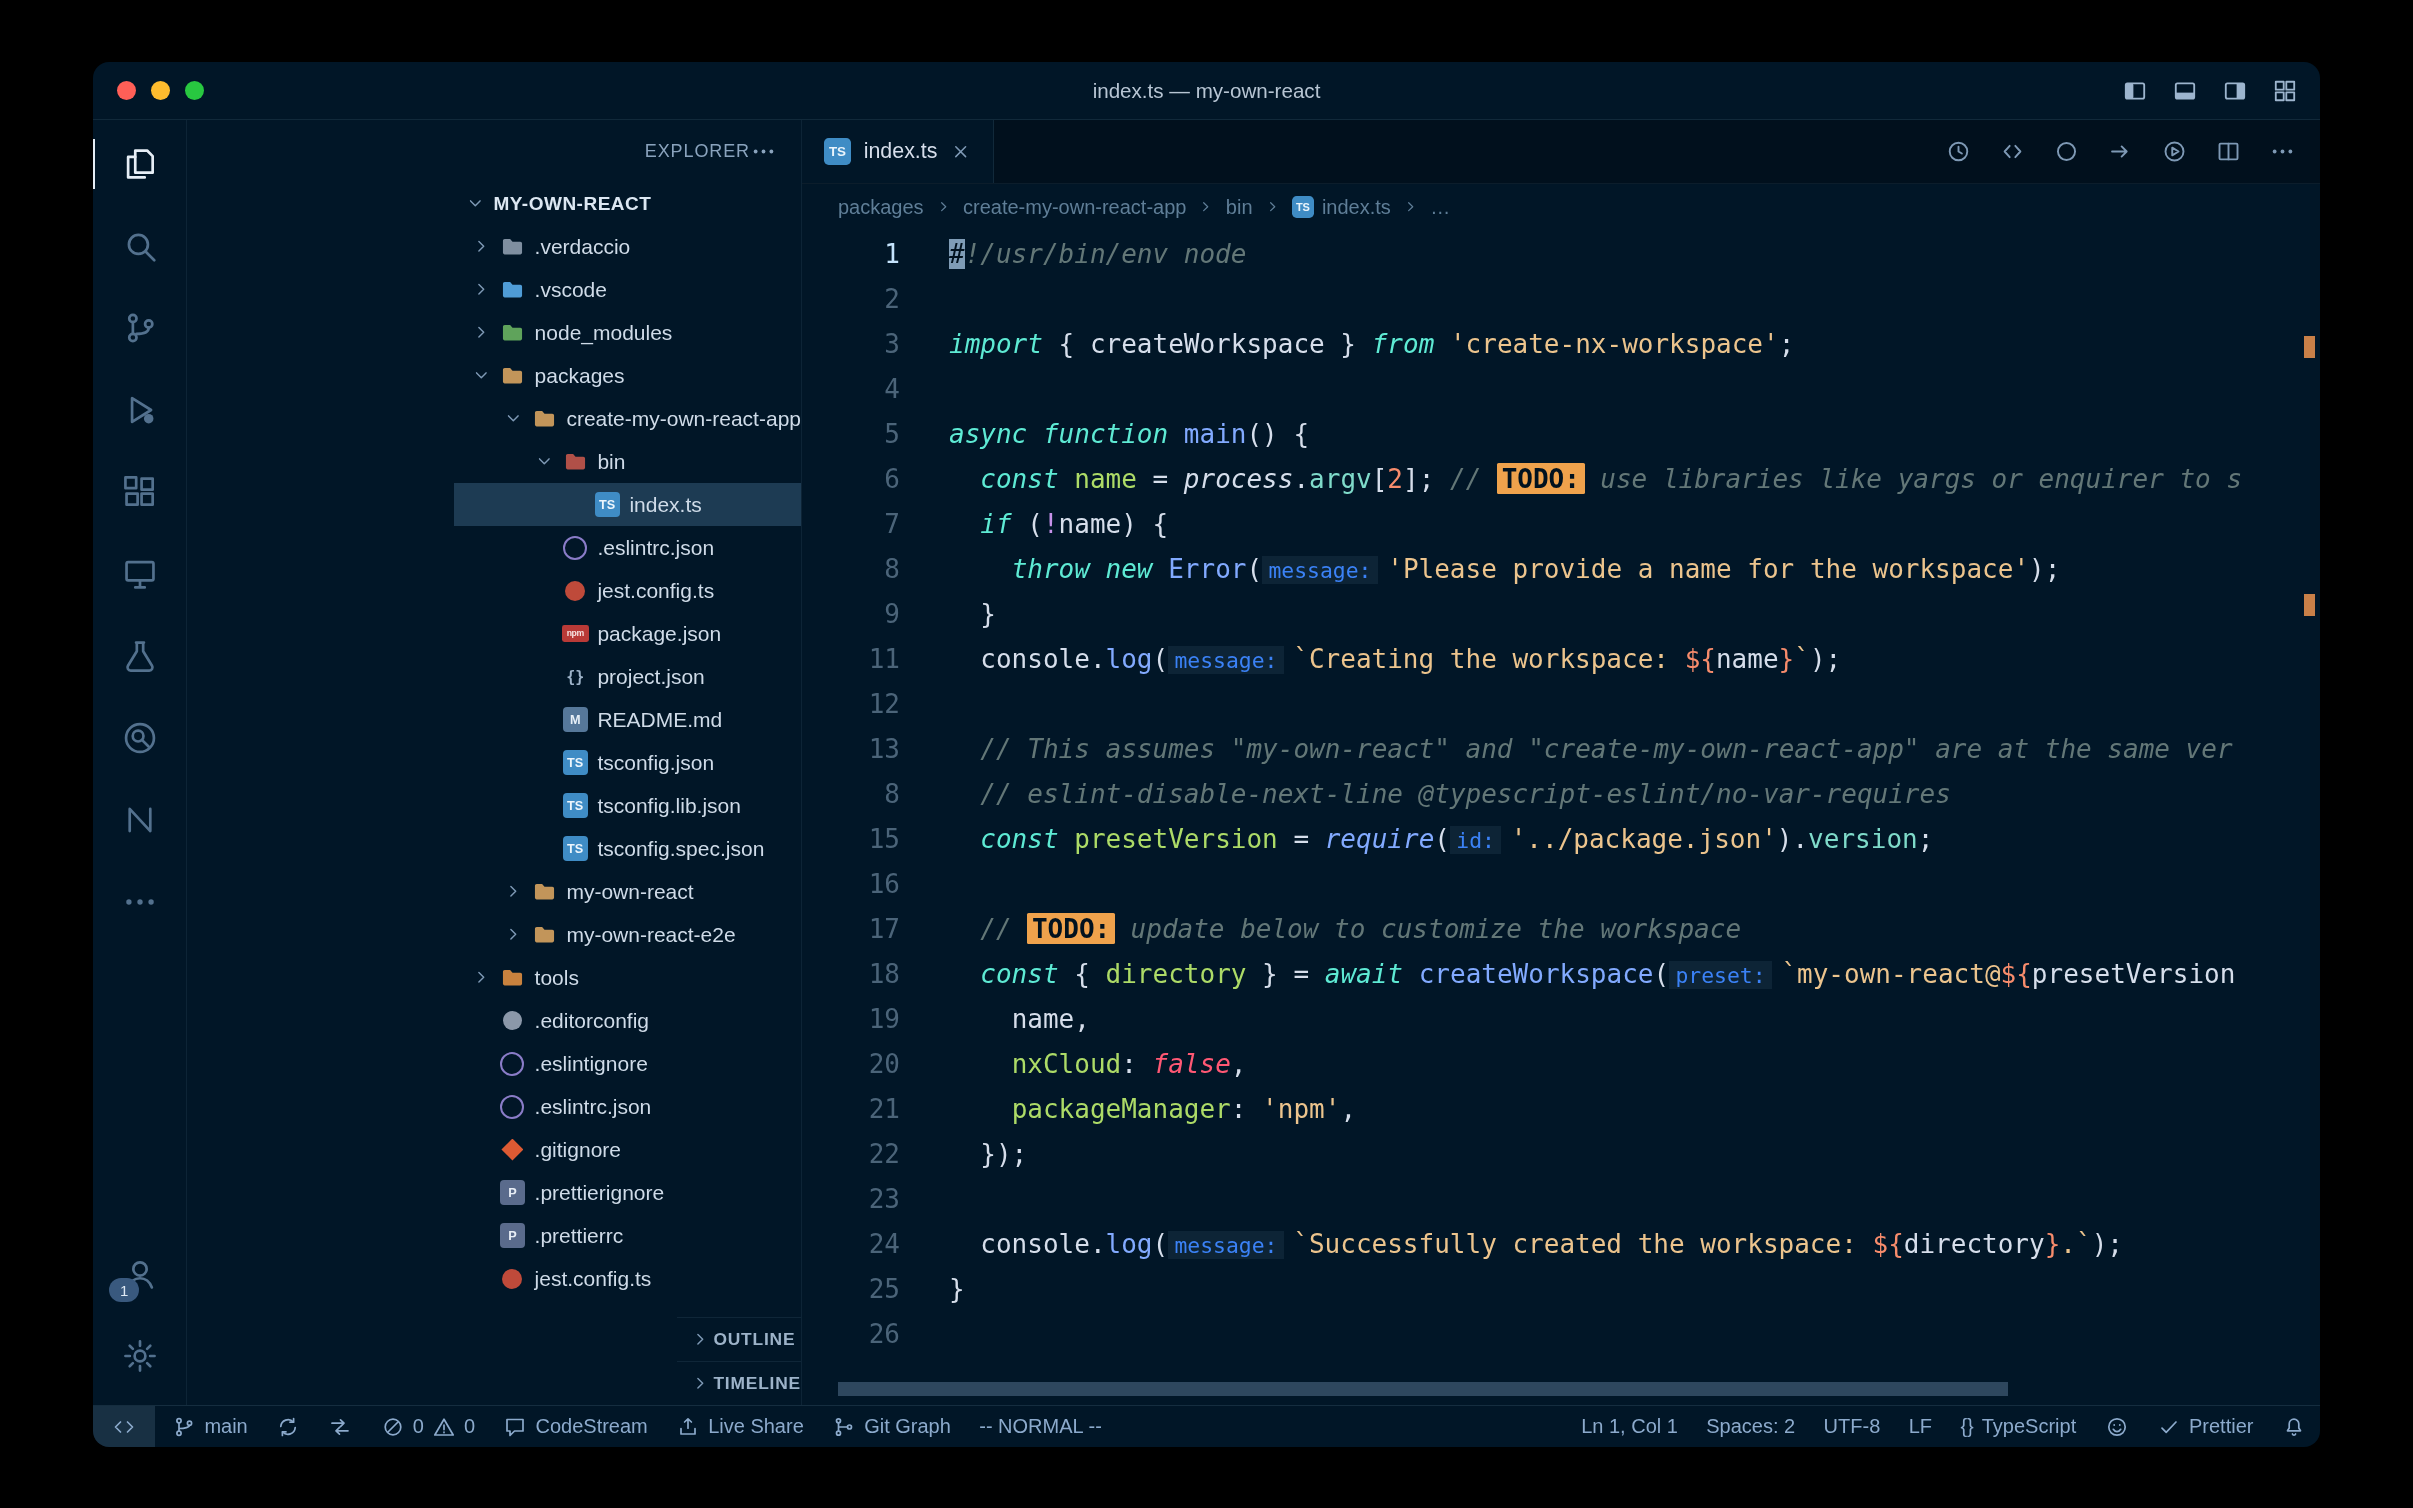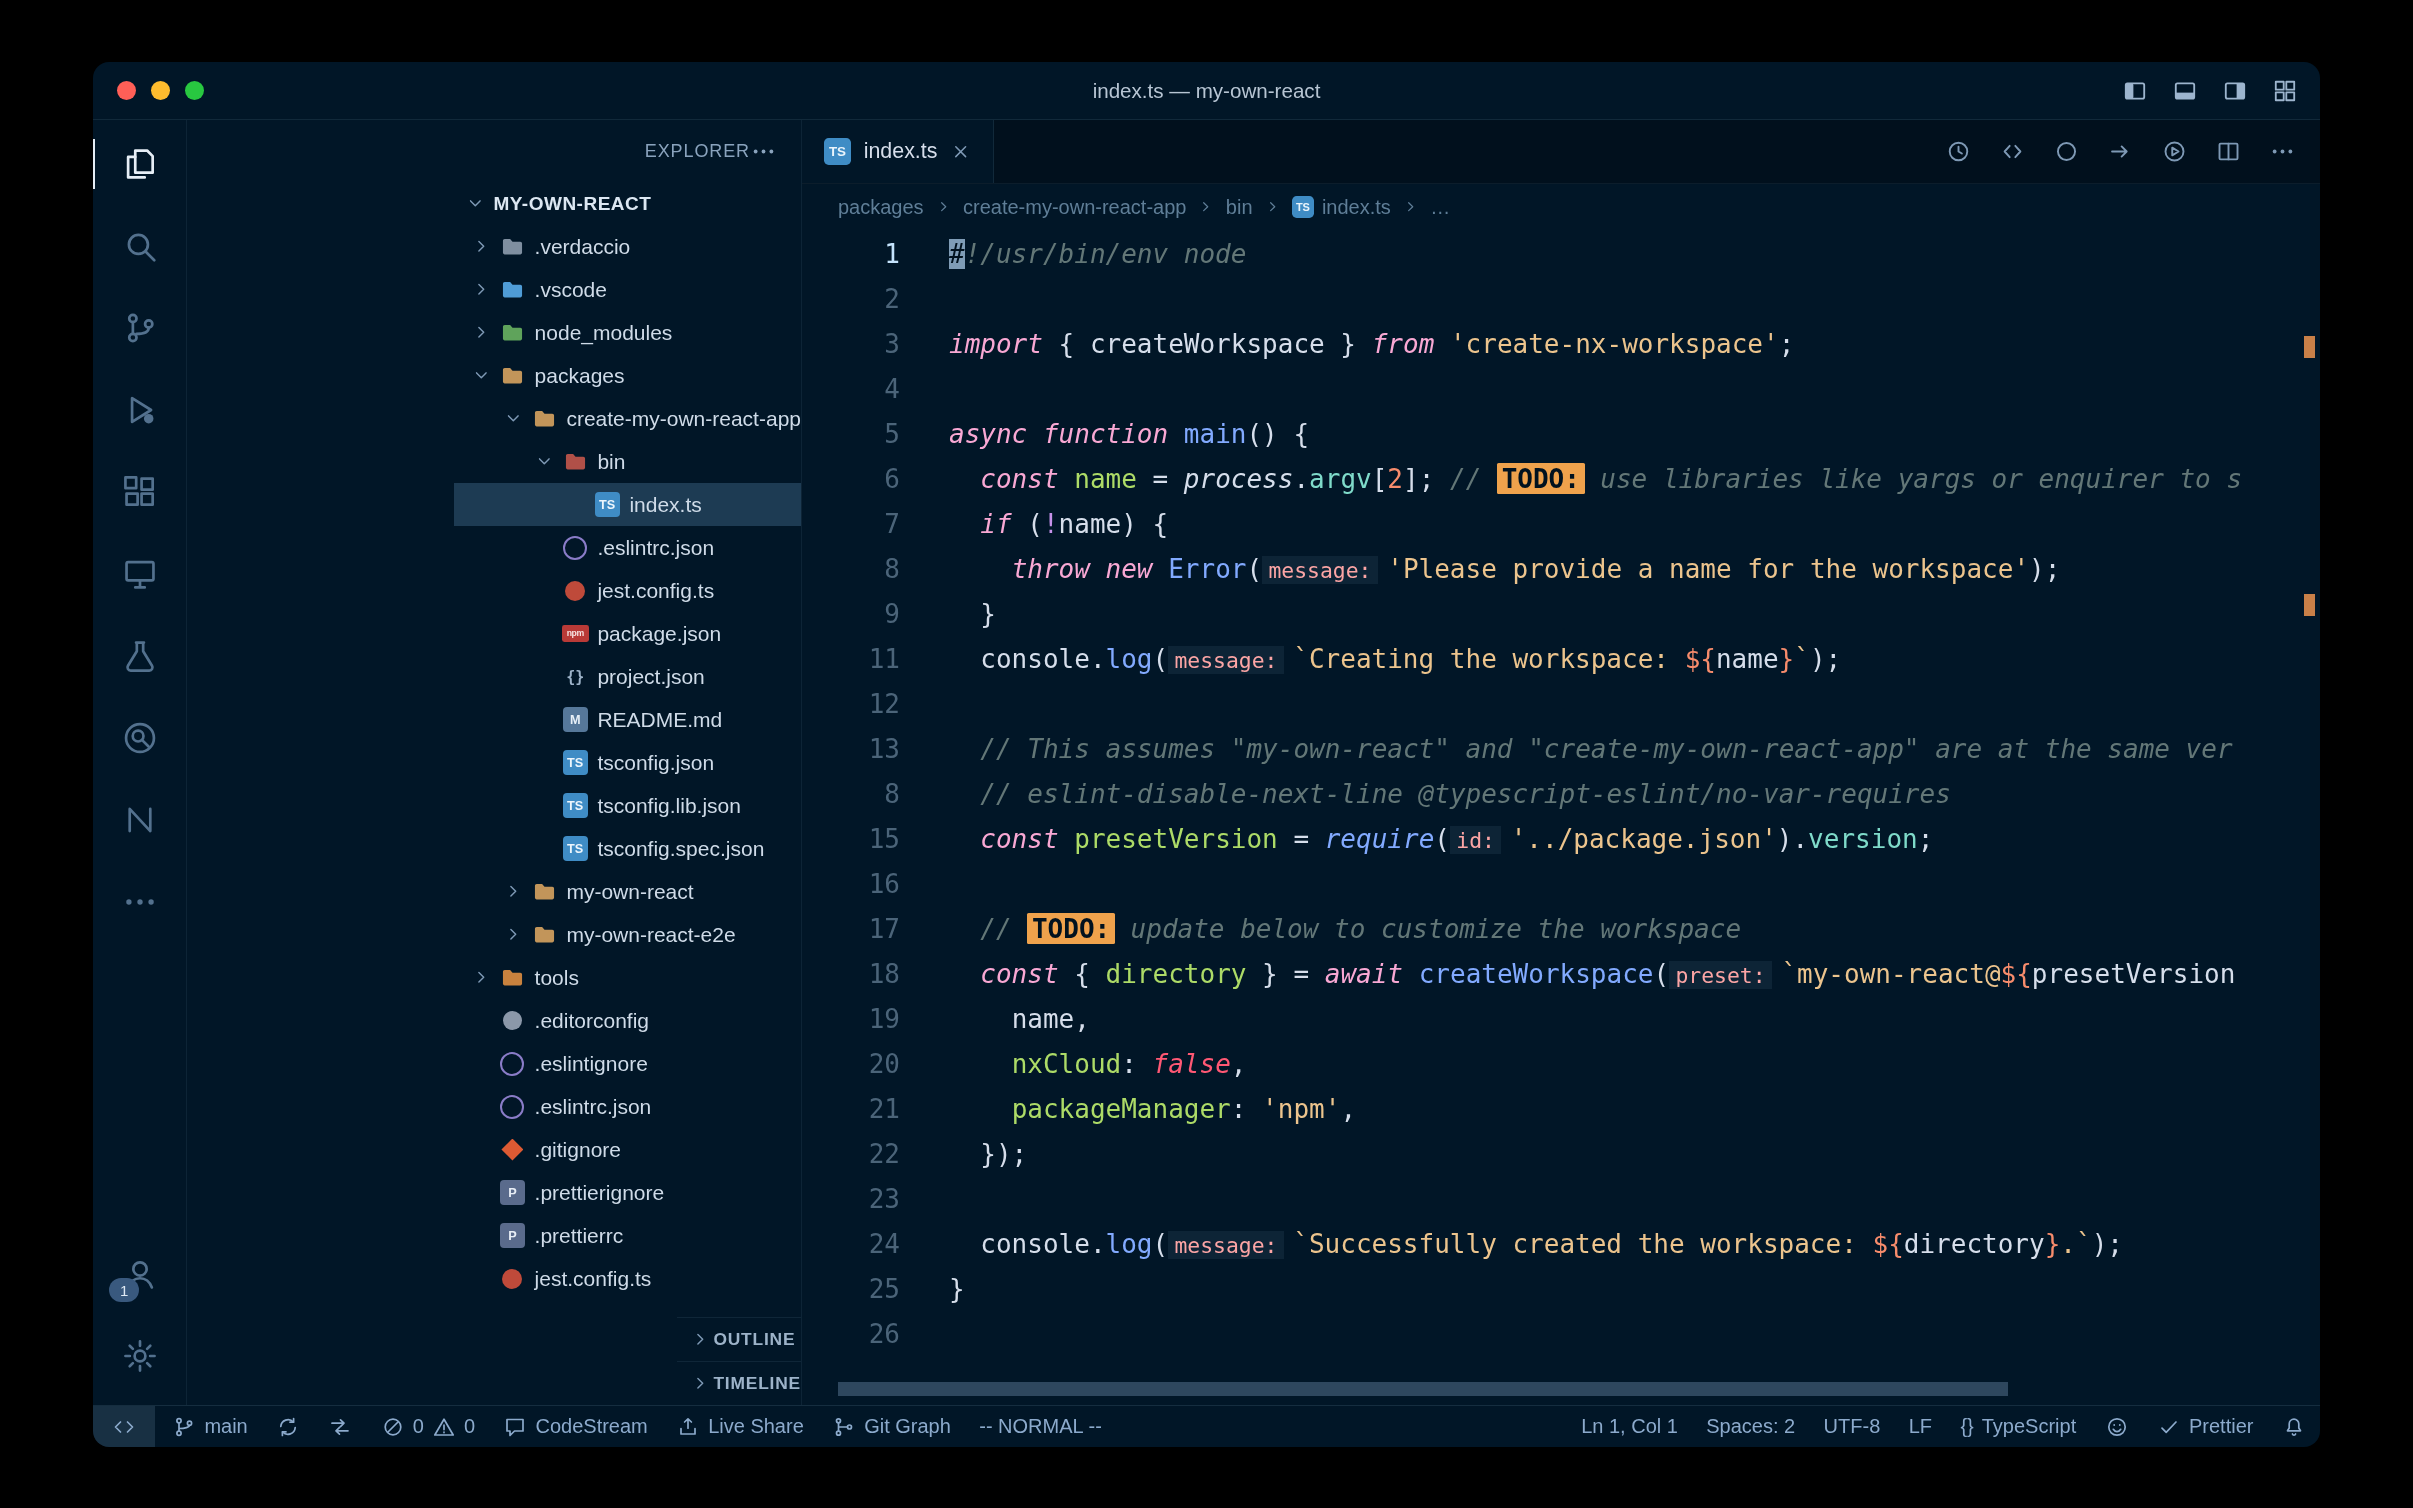--- a/index.html
+++ b/index.html
@@ -77,33 +77,33 @@
                padding-left:36px;color:#5f7e97;font-size:20px;}
   .crumb{display:flex;align-items:center;gap:8px;cursor:pointer;white-space:nowrap;}
   .crumb-sep svg{width:17.4px;height:17.4px;}
   .code-area{flex:1;position:relative;min-height:0;overflow:hidden;background:#011627;
              font-family:"DejaVu Sans Mono",monospace;font-size:26px;line-height:45px;padding-top:1.6px;}
   .code-line{display:flex;height:45px;}
   .ln{flex:0 0 98px;text-align:right;color:#4b6479;}
   .code-line.active .ln{color:#c5e4fd;}
   .code-text{white-space:pre;padding-left:49px;color:#d6deeb;text-align:center;}
   .tok-pln{color:#d6deeb}
-  .tok-kw{color:#f9a8d4;font-style:italic}
+  .tok-kw{color:#5eead4;font-style:italic}
   .tok-fn{color:#82aaff}
   .tok-fnit{color:#82aaff;font-style:italic}
   .tok-decl{color:#addb67}
   .tok-prop{color:#7fdbca}
   .tok-str{color:#ecc48d}
   .tok-com{color:#637777;font-style:italic}
   .tok-num{color:#f78c6c}
   .tok-bool{color:#ff5874;font-style:italic}
   .tok-op{color:#c792ea}
   .tok-tpl{color:#f78c6c}
   .tok-supp{color:#d6deeb;font-style:italic}
-  .tok-inlay{color:#fca5a5;background:rgba(95,126,151,.14);border-radius:0;
+  .tok-inlay{color:#3b82f6;background:rgba(95,126,151,.14);border-radius:0;
              padding:1.6px 6.3px;margin-right:9.5px;font-size:21.4px;}
   .tok-todo{color:#01121f;background:#efa24c;font-weight:bold;padding:0.8px 4.7px;border-radius:1.6px;font-style:normal;}
   .tok-cursor{background:#7f9cb6;color:#01111d;font-style:italic;}
   .hscroll{position:absolute;left:36px;bottom:9.5px;width:1170px;height:13.4px;background:rgba(101,131,162,.45);}
   .vruler{position:absolute;top:0;right:0;width:22px;bottom:0;}
   .ruler-mark{position:absolute;right:4.7px;width:11px;height:22px;background:#c98048;}
   
   .statusbar{height:41px;flex:0 0 auto;display:flex;justify-content:space-between;align-items:stretch;
              border-top:0.8px solid rgba(95,126,151,.22);color:#8caacc;}
   .sb-group{display:flex;align-items:stretch;}

